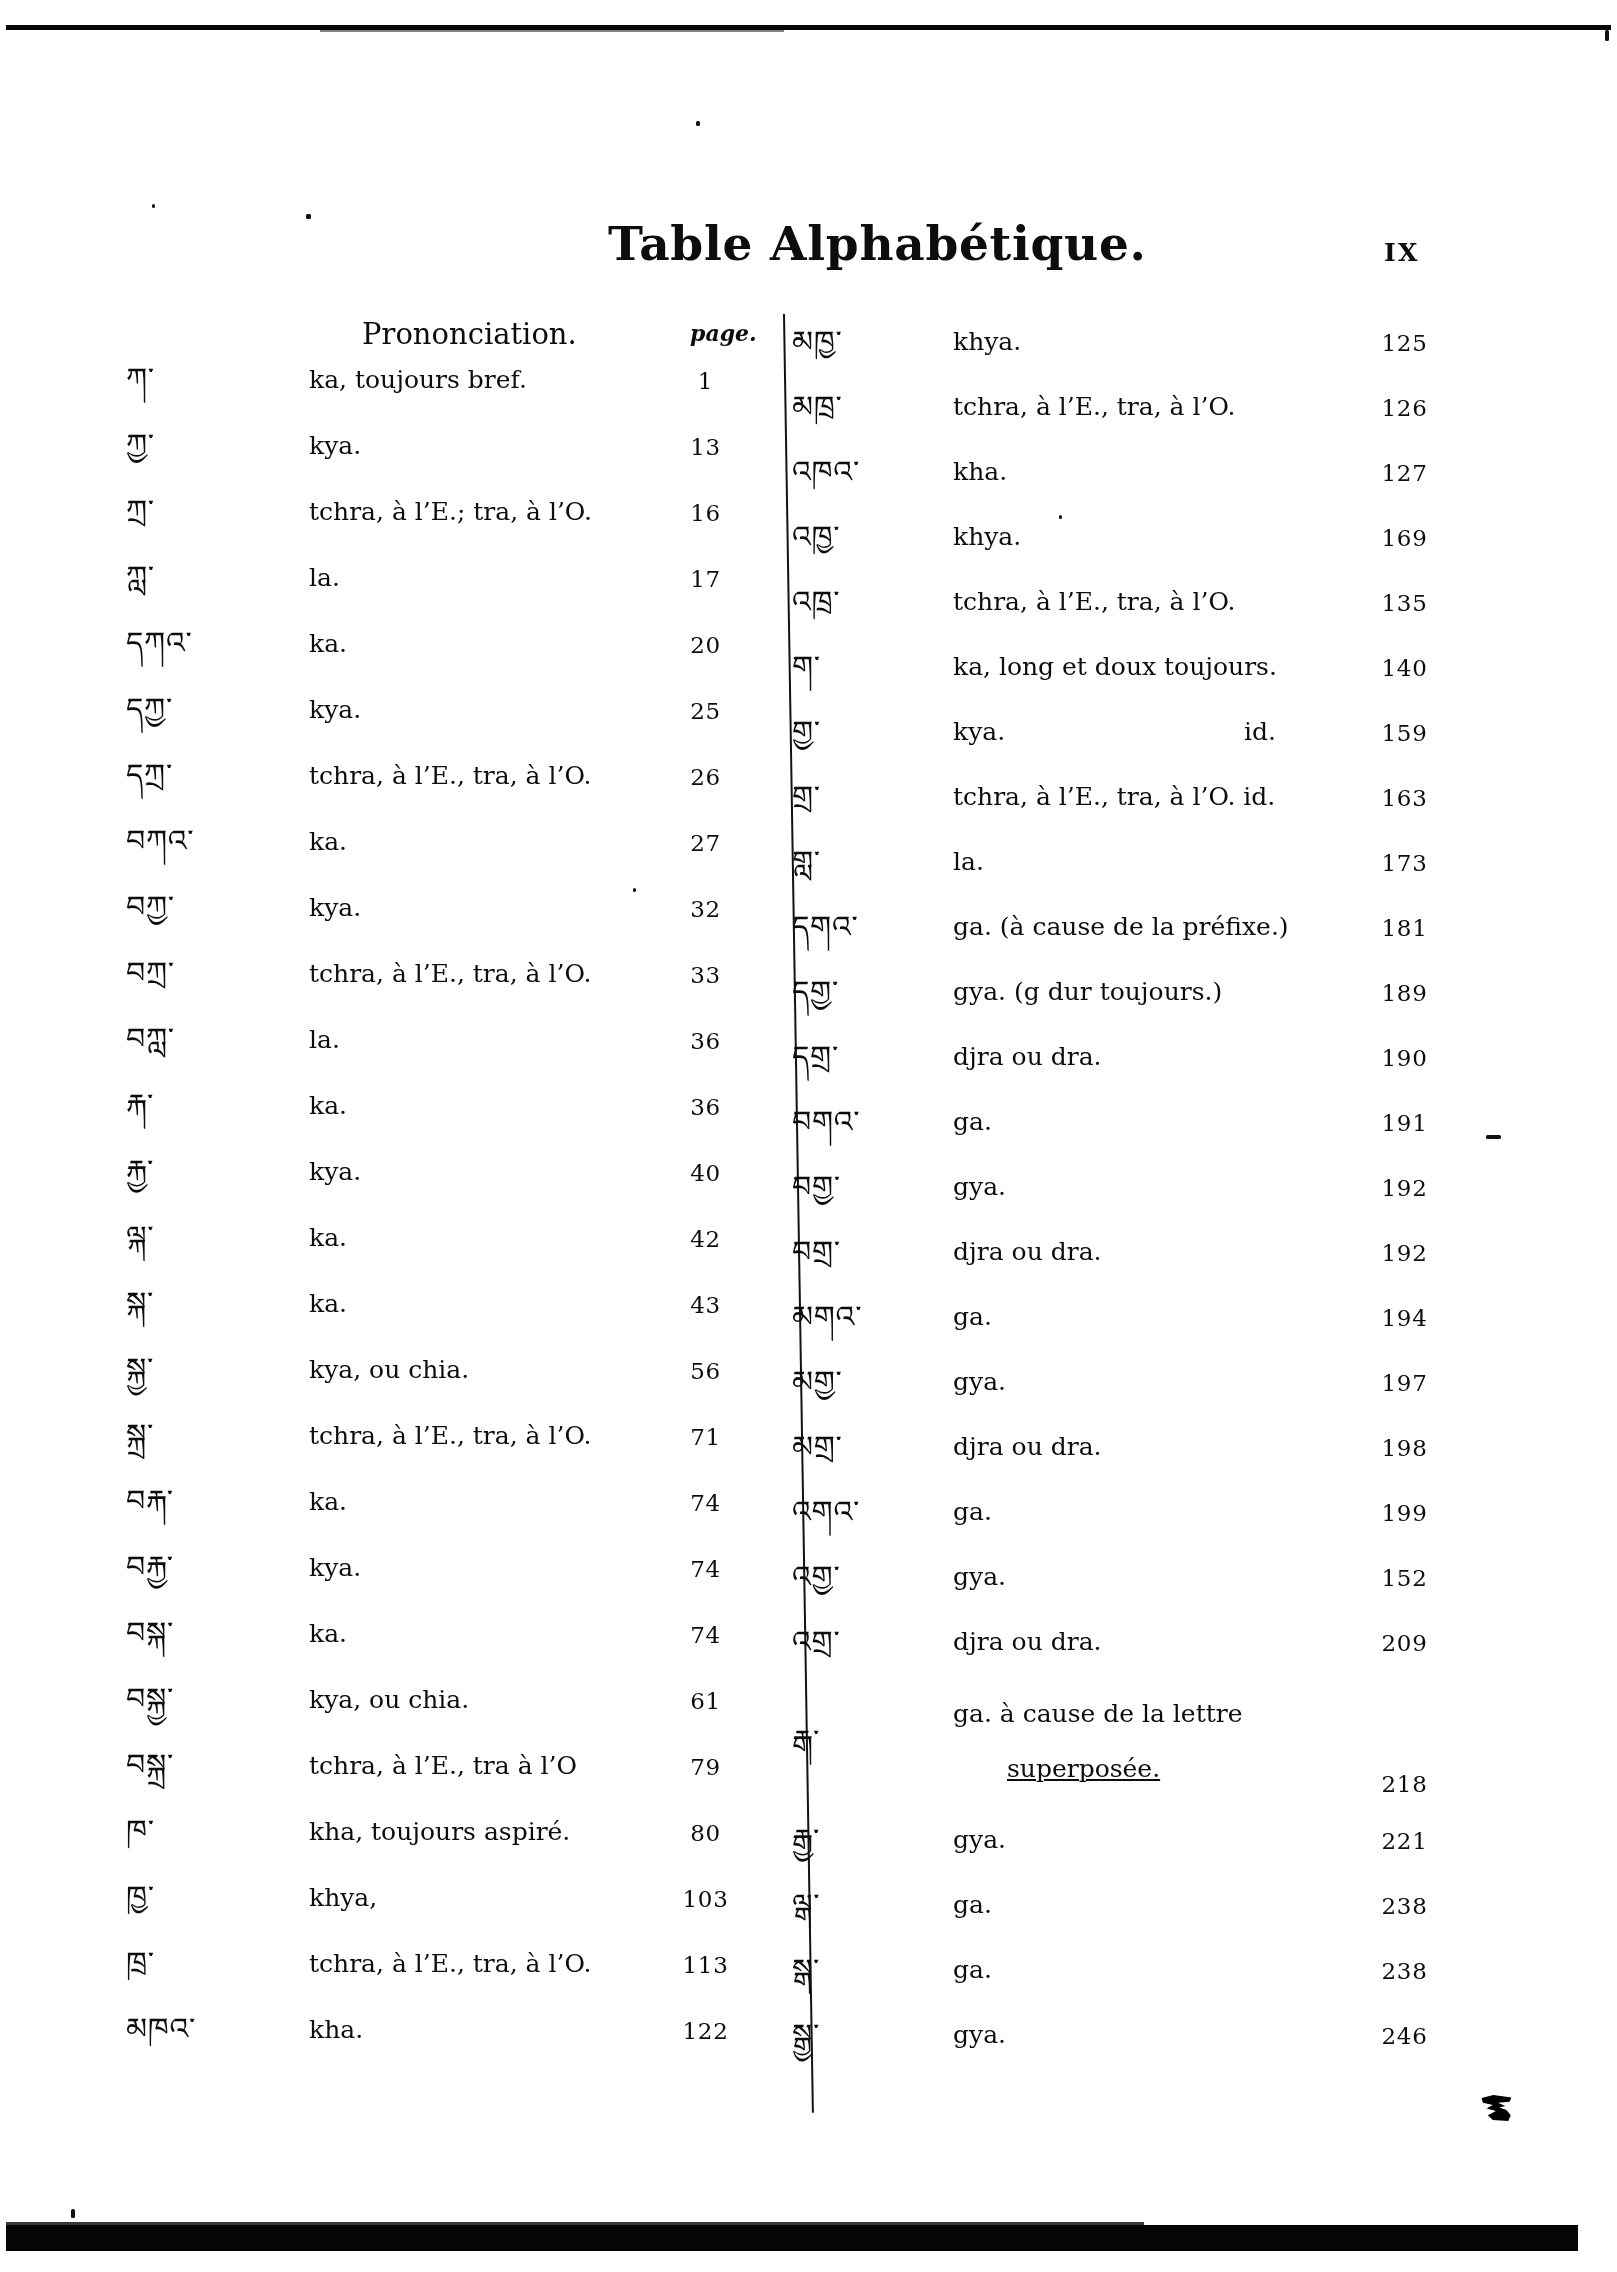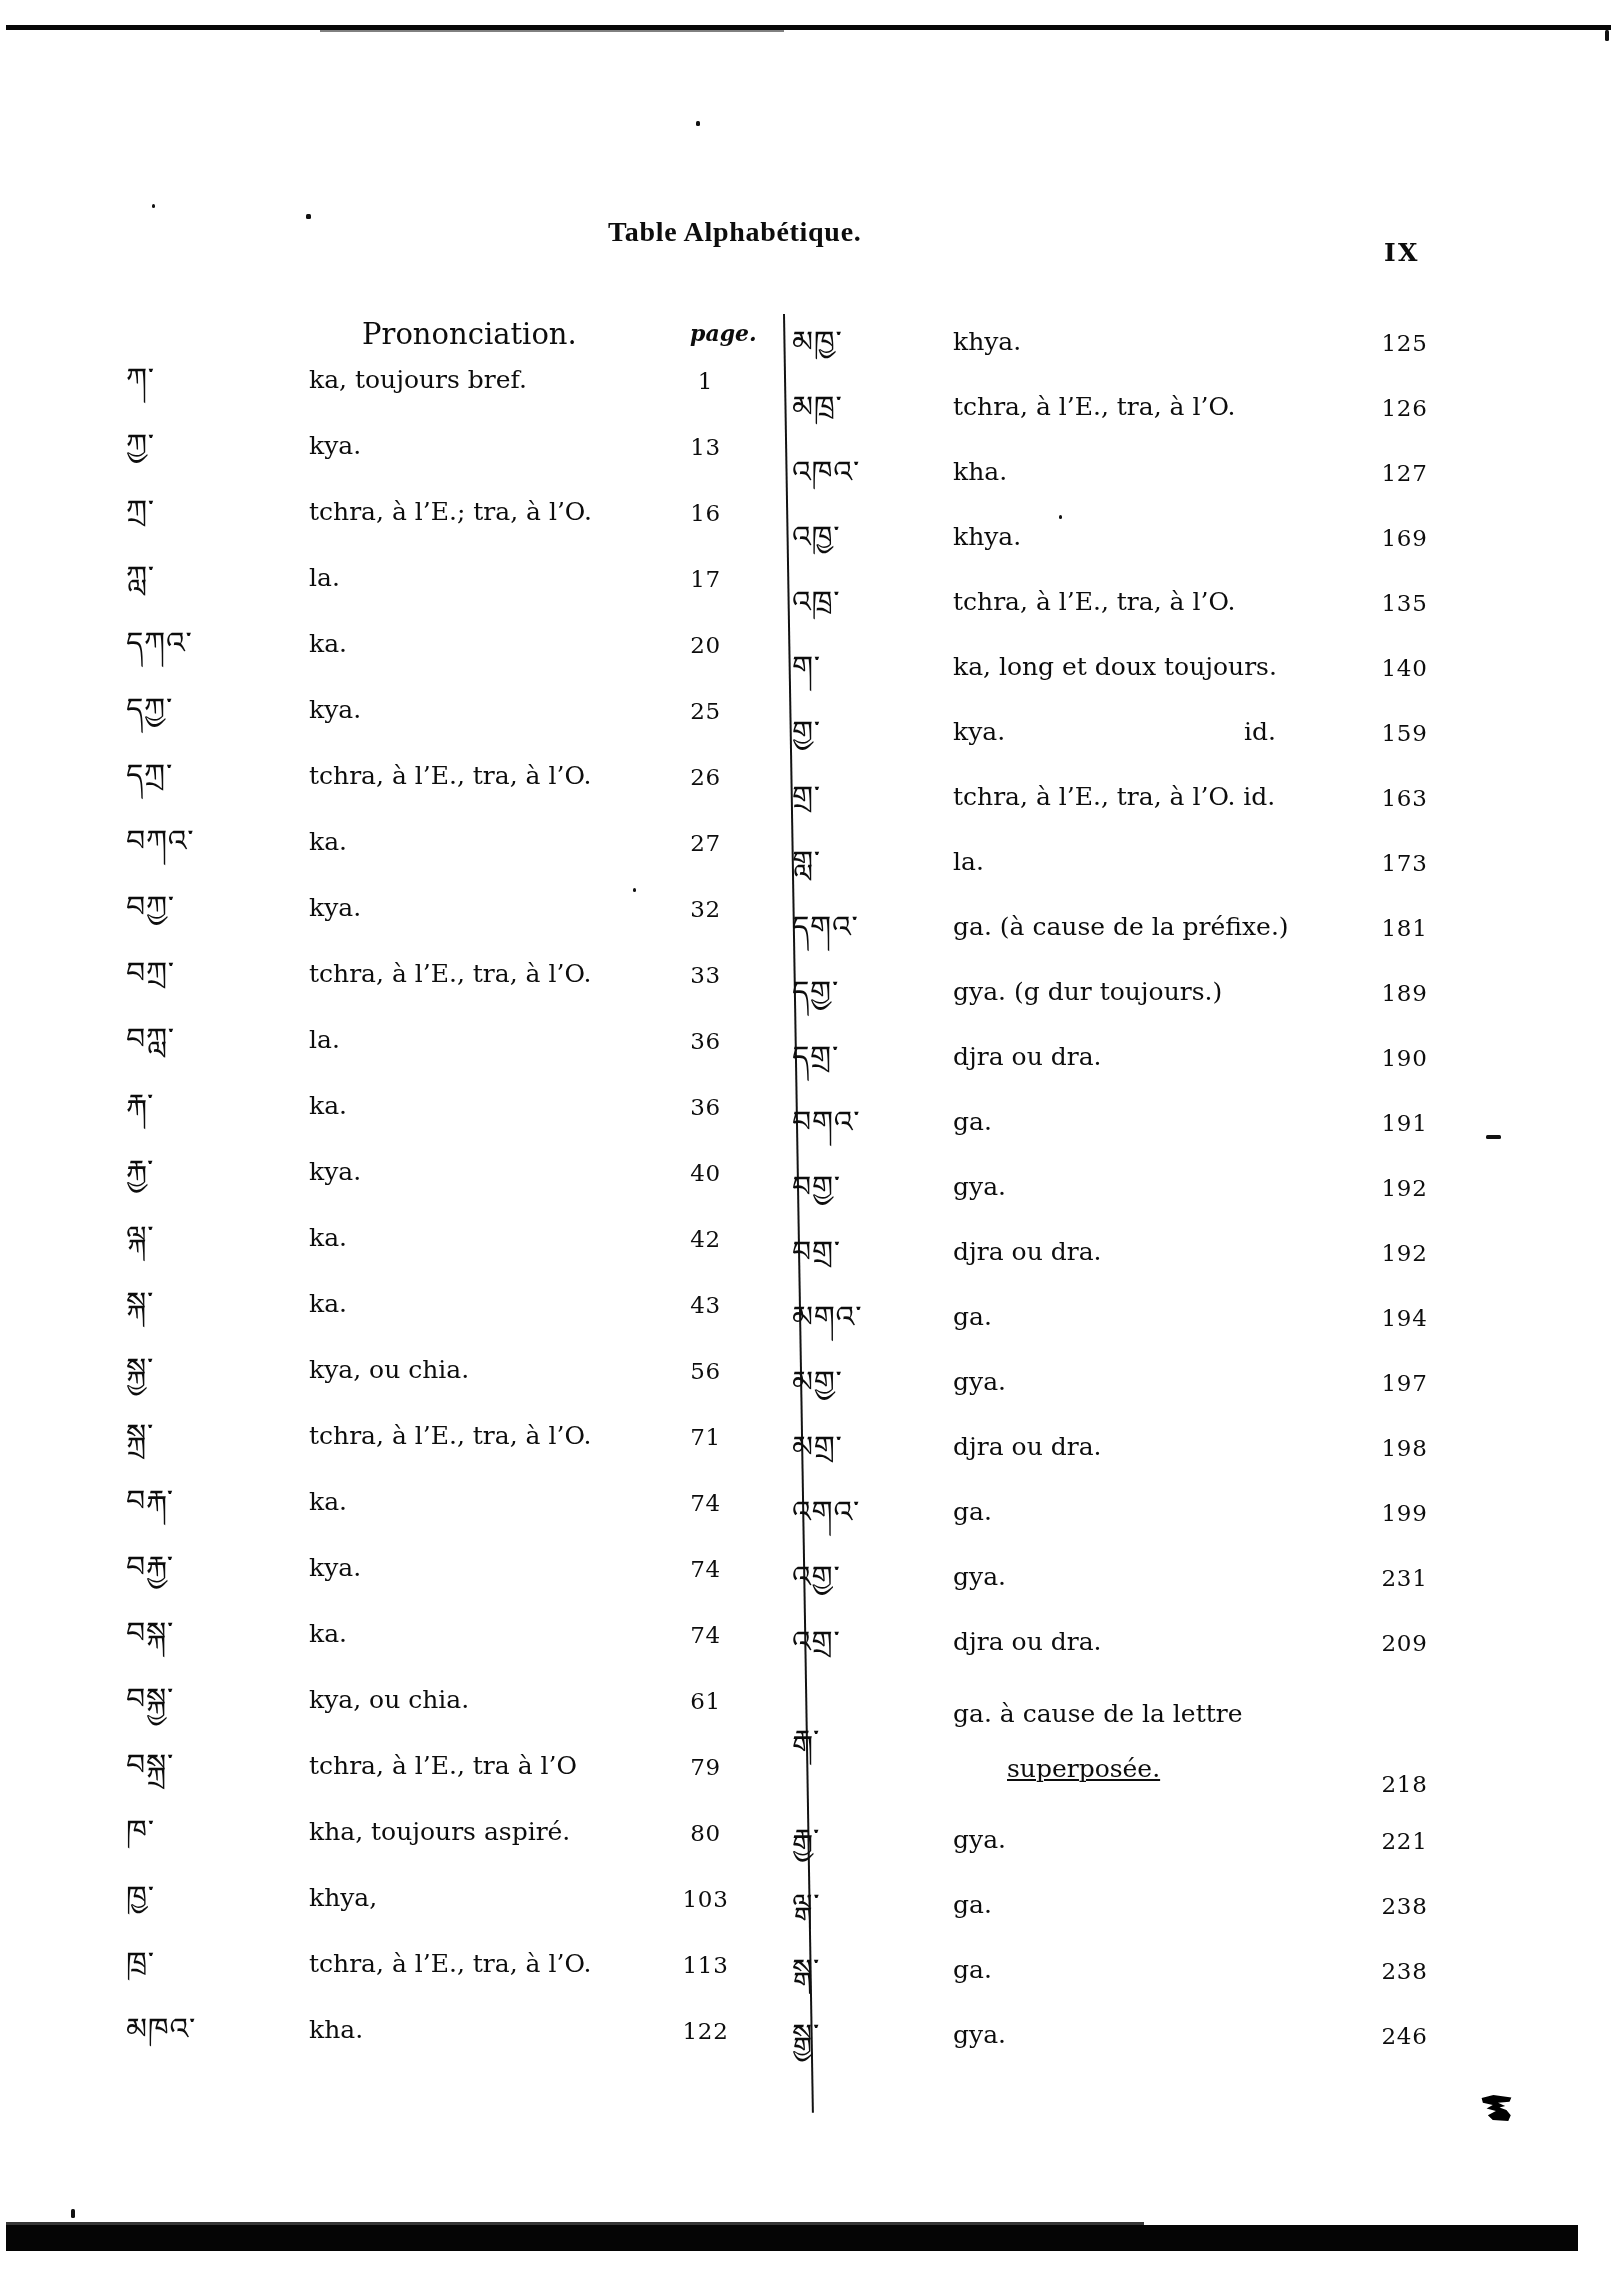--- a/index.html
+++ b/index.html
@@ -4,21 +4,21 @@
 <style>
   html,body{margin:0;padding:0;background:#e8e8e8;}
   .page{
     position:relative; width:1617px; height:2273px; background:#ffffff;
     overflow:hidden; color:#0d0d0d;
     font-family:"DejaVu Serif","Liberation Serif",serif;
   }
   .top-rule{position:absolute; top:25px; left:6px; width:1605px; height:5.2px; background:#070707;}
   .top-rule:after{content:""; position:absolute; top:5.2px; left:314px; width:464px; height:1.5px; background:#1a1a1a; opacity:.55;}
   .folio{position:absolute; top:238px; left:1384px; font-size:25px; font-weight:bold; letter-spacing:2.2px;}
-  .title{position:absolute; top:216px; left:608px; margin:0; font-size:28px; font-weight:bold; letter-spacing:0.7px; white-space:nowrap;font-family:Liberation Serif, serif;}
+  .title{position:absolute; top:216px; left:608px; margin:0; font-size:47px; font-weight:bold; letter-spacing:0.7px; white-space:nowrap;}
   .hdr-pron{position:absolute; top:317px; left:362px; font-size:29px;}
   .hdr-page{position:absolute; top:320px; left:690px; font-size:22px; font-style:italic;font-weight:bold;}
   .divider{
     position:absolute; top:314px; left:783px; width:2.2px; height:1799px;
     background:#131313; transform:rotate(-0.92deg); transform-origin:top center;
   }
   .col{position:absolute; display:flex; flex-direction:column;}
   #col-left{top:346px; left:126px; width:626px;}
   #col-right{top:309px; left:792px; width:659px;}
   .row{display:flex; align-items:center; height:66px;}
@@ -395,21 +395,21 @@
         <div class="txt">
           <span class="lead">ga.</span>
         </div>
         <div class="pg">199</div>
       </div>
       <div class="row">
         <div class="tib">འགྱ་</div>
         <div class="txt">
           <span class="lead">gya.</span>
         </div>
-        <div class="pg">231</div>
+        <div class="pg">152</div>
       </div>
       <div class="row">
         <div class="tib">འགྲ་</div>
         <div class="txt">
           <span class="lead">djra</span>
           <span class="rest"> ou dra.</span>
         </div>
         <div class="pg">209</div>
       </div>
       <div class="row tall">

